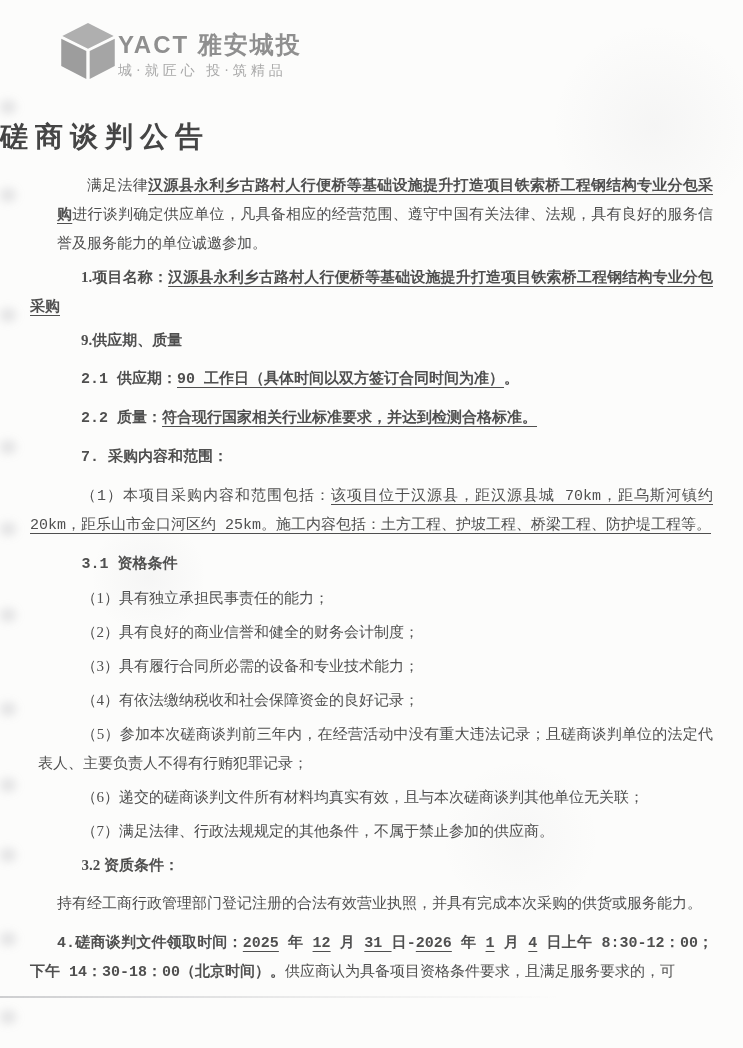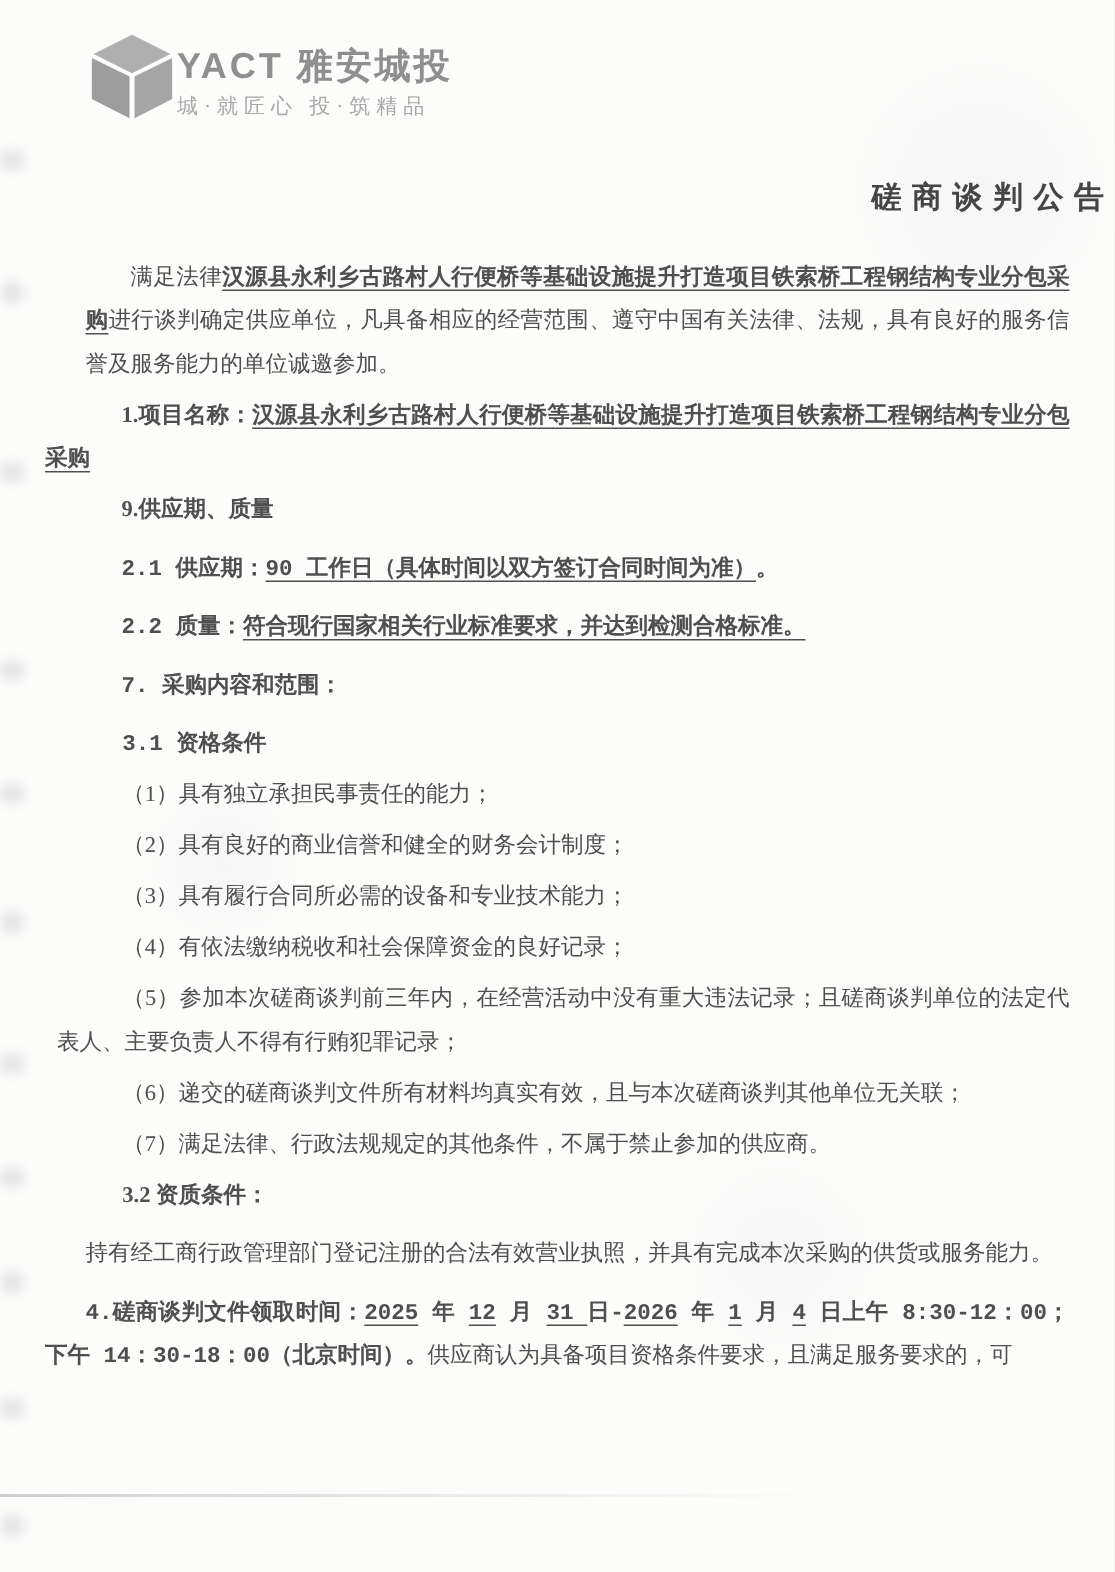--- a/index.html
+++ b/index.html
@@ -45,22 +45,22 @@
     font-weight:bold;font-size:24px;letter-spacing:2px;
     color:var(--logo);line-height:1.1;
   }
   .tagline{
     font-family:Liberation Serif, serif;
     font-size:14px;letter-spacing:4px;color:#a8a8a8;margin-top:4px;
   }
   
   .doc-title{
     margin:118px 0 0 0;
-    text-align:right;
-    font-size:20px;font-weight:bold;letter-spacing:7px;
+    text-align:left;
+    font-size:28px;font-weight:bold;letter-spacing:7px;
     color:var(--title);
     position:absolute;left:0;right:0;top:0;
   }
   
   .doc-body{
     position:absolute;top:166px;left:0;right:0;
     padding:0 30px 0 30px;
     font-size:15px;line-height:29px;
   }
   .para{margin:5px 0;text-align:justify;}
@@ -104,20 +104,21 @@
 
   <h1 class="doc-title">磋商谈判公告</h1>
 
   <div class="doc-body">
       <p class="para p-intro"><span>满足法律</span><span class="b u">汉源县永利乡古路村人行便桥等基础设施提升打造项目铁索桥工程钢结构专业分包采购</span><span>进行谈判确定供应单位，凡具备相应的经营范围、遵守中国有关法律、法规，具有良好的服务信誉及服务能力的单位诚邀参加。</span></p>
       <p class="para p-h"><span class="b">1.项目名称：</span><span class="b u">汉源县永利乡古路村人行便桥等基础设施提升打造项目铁索桥工程钢结构专业分包采购 </span></p>
       <p class="para p-h"><span class="b">9.供应期、质量</span></p>
       <p class="para p-h gap-lg"><span class="b">2.1 供应期：</span><span class="b u">90 工作日（具体时间以双方签订合同时间为准）</span><span class="b">。</span></p>
       <p class="para p-h gap-lg"><span class="b">2.2 质量：</span><span class="b u">符合现行国家相关行业标准要求，并达到检测合格标准。 </span></p>
       <p class="para p-h gap-lg"><span class="b">7.  采购内容和范围：</span></p>
+      <p class="para p-h gap-lg"><span>（1）本项目采购内容和范围包括：</span><span class="u">该项目位于汉源县，距汉源县城 70km，距乌斯河镇约 20km，距乐山市金口河区约 25km。施工内容包括：土方工程、护坡工程、桥梁工程、防护堤工程等。 </span></p>
       <p class="para p-sub gap-lg"><span class="b">3.1 资格条件</span></p>
       <p class="para p-sub"><span>（1）具有独立承担民事责任的能力；</span></p>
       <p class="para p-sub"><span>（2）具有良好的商业信誉和健全的财务会计制度；</span></p>
       <p class="para p-sub"><span>（3）具有履行合同所必需的设备和专业技术能力；</span></p>
       <p class="para p-sub"><span>（4）有依法缴纳税收和社会保障资金的良好记录；</span></p>
       <p class="para p-sub"><span>（5）参加本次磋商谈判前三年内，在经营活动中没有重大违法记录；且磋商谈判单位的法定代表人、主要负责人不得有行贿犯罪记录；</span></p>
       <p class="para p-sub"><span>（6）递交的磋商谈判文件所有材料均真实有效，且与本次磋商谈判其他单位无关联；</span></p>
       <p class="para p-sub"><span>（7）满足法律、行政法规规定的其他条件，不属于禁止参加的供应商。</span></p>
       <p class="para p-sub"><span class="b">3.2 资质条件：</span></p>
       <p class="para p-plain gap-lg"><span>持有经工商行政管理部门登记注册的合法有效营业执照，并具有完成本次采购的供货或服务能力。</span></p>

